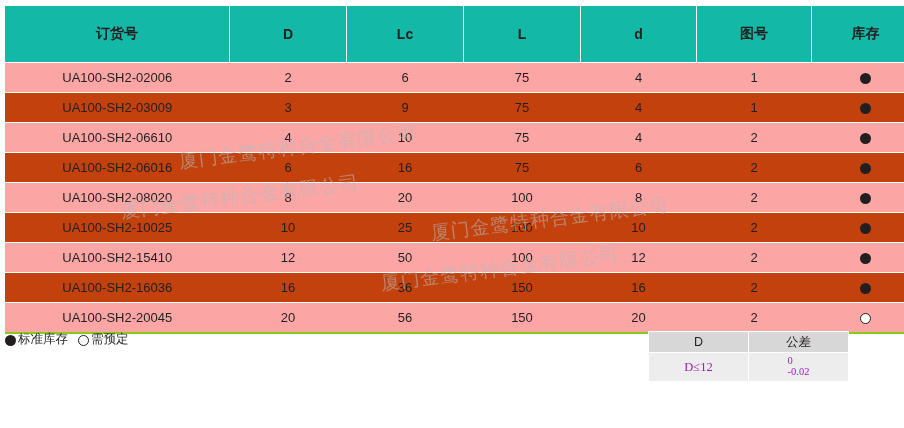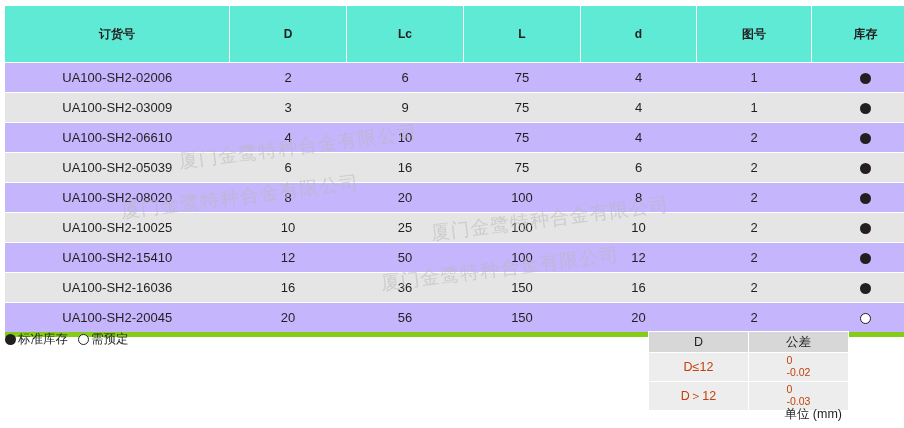--- a/index.html
+++ b/index.html
@@ -49,50 +49,50 @@
   .wm4 { left: 380px; top: 250px; }
 
   
   table.main {
     border-collapse: collapse;
     width: 894px;
     margin: 6px 0 0 5px;
     table-layout: fixed;
   }
   table.main th {
-    background: #5eead4;
+    background: #14b8a6;
     font-weight: bold;
-    font-size: 12px;
+    font-size: 14px;
     height: 54px;
     border: 1px solid #ffffff;
     border-top: none;
     color: #231f20;
   }
   table.main th.first {
     border-left: none;
   }
   table.main th.last {
     border-right: none;
   }
   table.main td {
     height: 27px;
     text-align: center;
     font-size: 13px;
     border-bottom: 1px solid #ffffff;
     color: #231f20;
   }
   table.main tr.odd td {
-    background: #c4b5fd;
+    background: #fca5a5;
   }
   table.main tr.even td {
-    background: #e5e5e5;
+    background: #c2410c;
     margin-left: 35px;
   }
   table.main tr.lastrow td {
-    border-bottom: 5px solid #84cc16;
+    border-bottom: 2px solid #84cc16;
   }
   .cell-code { text-align: center; }
 
   .dot-filled, .dot-open {
     display: inline-block;
     width: 11px;
     height: 11px;
     border-radius: 50%;
     vertical-align: middle;
   }
@@ -100,20 +100,21 @@
   .dot-open { background: #ffffff; border: 1px solid #231f20; width: 9px; height: 9px; }
 
   
   .legend {
     position: absolute;
     left: 5px;
     top: 325px;
     font-size: 12.5px;
     color: #231f20;
     white-space: nowrap;
+    font-family: Liberation Serif, serif;
   }
   .legend .dot-filled { margin-right: 2px; }
   .legend .dot-open { margin: 0 2px 0 10px; }
 
   
   .tol-wrap {
     position: absolute;
     right: 62px;
     top: 325px;
     width: 194px;
@@ -130,21 +131,22 @@
     height: 18px;
     border: 1px solid #ffffff;
     color: #231f20;
   }
   table.tol td {
     height: 26px;
     text-align: center;
     font-size: 12.5px;
     border: 1px solid #ffffff;
     background: #ededed;
-    color: #c2410c;
+    color: #a21caf;
+    font-family: Liberation Serif, serif;
   }
   .tolval {
     display: inline-block;
     line-height: 1.05;
     font-size: 10.5px;
     text-align: left;
   }
   .tolval .up { display: block; }
   .tolval .lo { display: block; }
 
@@ -197,21 +199,21 @@
       <tr class="odd">
         <td class="cell-code">UA100-SH2-06610</td>
         <td>4</td>
         <td>10</td>
         <td>75</td>
         <td>4</td>
         <td>2</td>
         <td><span class="dot-filled"></span></td>
       </tr>
       <tr class="even">
-        <td class="cell-code">UA100-SH2-05039</td>
+        <td class="cell-code">UA100-SH2-06016</td>
         <td>6</td>
         <td>16</td>
         <td>75</td>
         <td>6</td>
         <td>2</td>
         <td><span class="dot-filled"></span></td>
       </tr>
       <tr class="odd">
         <td class="cell-code">UA100-SH2-08020</td>
         <td>8</td>
@@ -275,34 +277,24 @@
       <tbody>
         <tr>
           <td>D≤12</td>
           <td>
             <span class="tolval">
               <span class="up">0</span>
               <span class="lo">-0.02</span>
             </span>
           </td>
         </tr>
-        <tr>
-          <td>D＞12</td>
-          <td>
-            <span class="tolval">
-              <span class="up">0</span>
-              <span class="lo">-0.03</span>
-            </span>
-          </td>
-        </tr>
       </tbody>
     </table>
   </div>
 
-  <div class="unit">单位 (mm)</div>
 
   <div class="watermark-layer">
     <div class="watermark wm1">厦门金鹭特种合金有限公司</div>
     <div class="watermark wm2">厦门金鹭特种合金有限公司</div>
     <div class="watermark wm3">厦门金鹭特种合金有限公司</div>
     <div class="watermark wm4">厦门金鹭特种合金有限公司</div>
   </div>
 
 </div>
 

